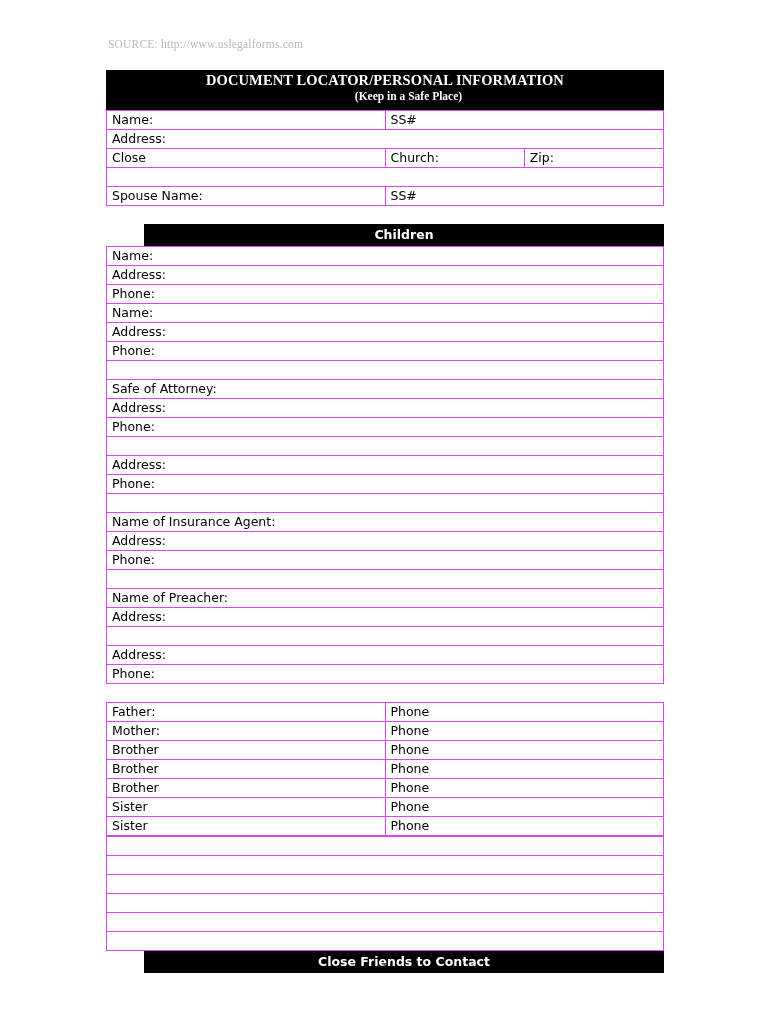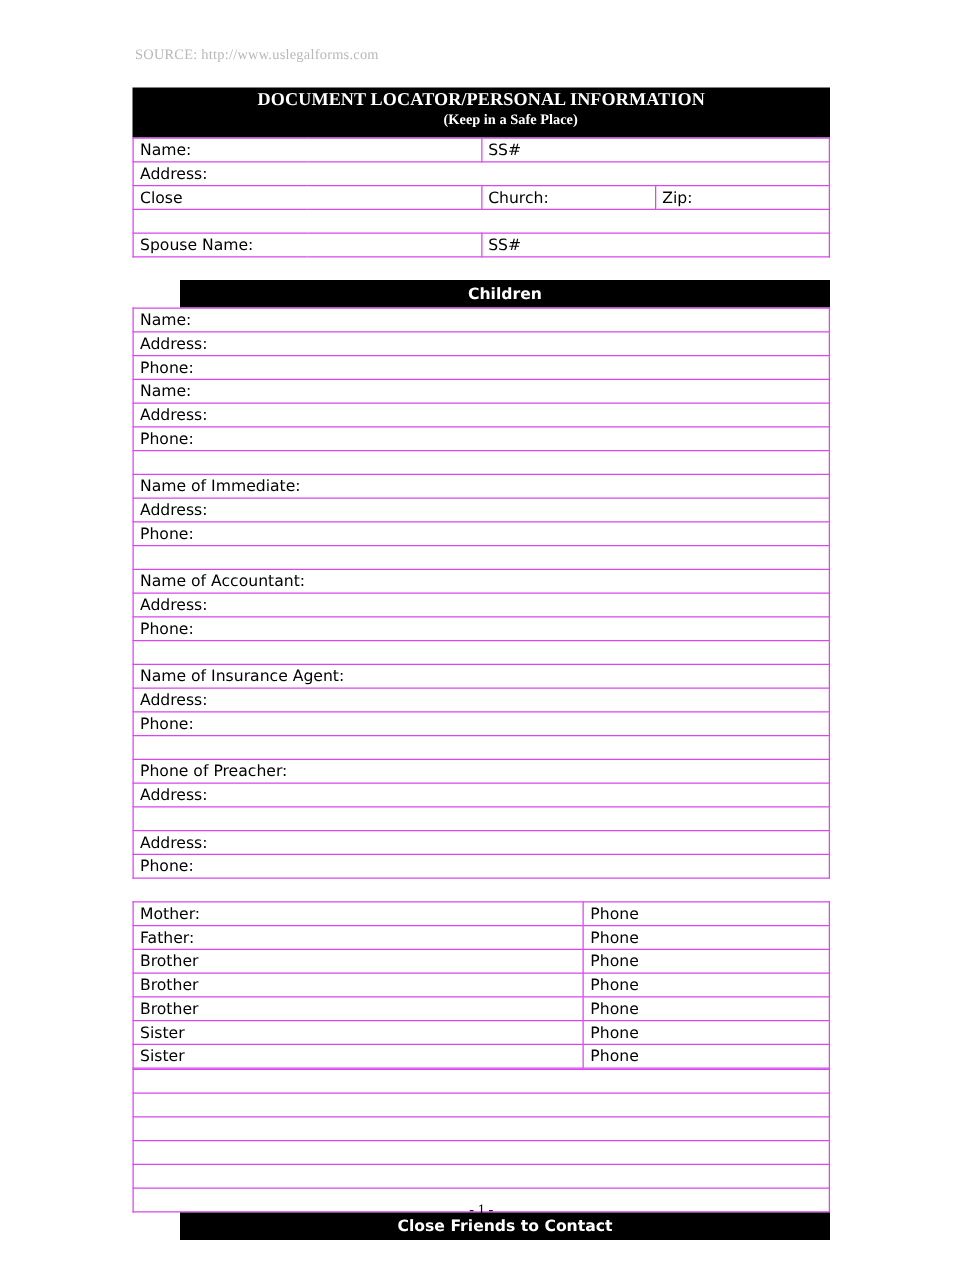--- a/index.html
+++ b/index.html
@@ -156,35 +156,32 @@
         <td>Address:</td>
       </tr>
       <tr>
         <td>Phone:</td>
       </tr>
       <tr class="spacer-row">
         <td class="blank">&nbsp;</td>
       </tr>
 
       <tr>
-        <td>Name of Immediate:</td>
-      </tr>
-      <tr>
-        <td>Address:</td>
-      </tr>
-      <tr>
-        <td>Phone:</td>
-      </tr>
-      <tr class="spacer-row">
-        <td class="blank">&nbsp;</td>
-      </tr>
-
-      <tr>
-        <td>Name of Accountant:</td>
-      </tr>
+        <td>Safe of Attorney:</td>
+      </tr>
+      <tr>
+        <td>Address:</td>
+      </tr>
+      <tr>
+        <td>Phone:</td>
+      </tr>
+      <tr class="spacer-row">
+        <td class="blank">&nbsp;</td>
+      </tr>
+
       <tr>
         <td>Address:</td>
       </tr>
       <tr>
         <td>Phone:</td>
       </tr>
       <tr class="spacer-row">
         <td class="blank">&nbsp;</td>
       </tr>
 
@@ -195,21 +192,21 @@
         <td>Address:</td>
       </tr>
       <tr>
         <td>Phone:</td>
       </tr>
       <tr class="spacer-row">
         <td class="blank">&nbsp;</td>
       </tr>
 
       <tr>
-        <td>Phone of Preacher:</td>
+        <td>Name of Preacher:</td>
       </tr>
       <tr>
         <td>Address:</td>
       </tr>
       <tr class="spacer-row">
         <td class="blank">&nbsp;</td>
       </tr>
 
       <tr>
         <td>Address:</td>
@@ -225,28 +222,28 @@
           <tr class="spacer-row">
         <td class="blank" style="border:none; height:16px">&nbsp;</td>
       </tr>
     </tbody>
       </table>
 
 
     <table class="grid">
       <tbody>
           <tr>
+        <td>Father:</td>
+        <td>Phone</td>
+      </tr>
+      <tr>
         <td style="width:65%">Mother:</td>
         <td style="width:35%">Phone</td>
       </tr>
       <tr>
-        <td>Father:</td>
-        <td>Phone</td>
-      </tr>
-      <tr>
         <td>Brother</td>
         <td>Phone</td>
       </tr>
       <tr>
         <td>Brother</td>
         <td>Phone</td>
       </tr>
       <tr>
         <td>Brother</td>
         <td>Phone</td>

